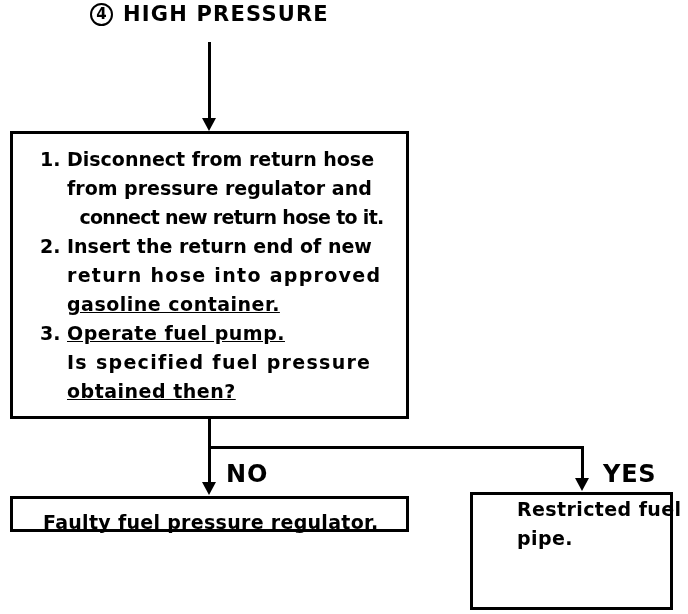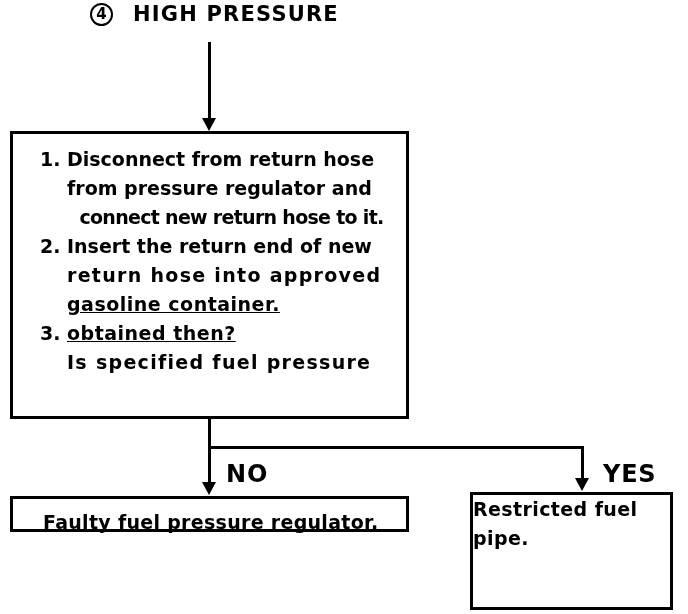--- a/index.html
+++ b/index.html
@@ -39,21 +39,20 @@
     font-size: 15px;
     font-weight: 700;
     line-height: 1;
     box-sizing: border-box;
   }
   .title-text {
     font-size: 21px;
     font-weight: 700;
     letter-spacing: 1.2px;
     white-space: nowrap;
-    margin-left: 10px;
   }
 
   
   .box {
     position: absolute;
     border: 3px solid #000;
     background: #fff;
     box-sizing: border-box;
   }
   #main-box {
@@ -66,20 +65,21 @@
     left: 10px;
     top: 496px;
     width: 399px;
     height: 36px;
   }
   #yes-box {
     left: 470px;
     top: 492px;
     width: 203px;
     height: 118px;
+    padding-left: 44px;
   }
 
   
   .steps {
     position: absolute;
     left: 27px;
     top: 11px;
     width: 356px;
   }
   .step {
@@ -203,22 +203,23 @@
         <div class="step-lines">
           <div class="step-line">Insert the return end of new</div>
           <div class="step-line loose">return hose into approved</div>
           <div class="step-line loose2">gasoline container.</div>
         </div>
       </div>
 
       <div class="step">
         <div class="step-num">3.</div>
         <div class="step-lines">
+          <div class="step-line loose2">Operate fuel pump.</div>
+          <div class="step-line loose">Is specified fuel pressure</div>
           <div class="step-line loose2">obtained then?</div>
-          <div class="step-line loose">Is specified fuel pressure</div>
         </div>
       </div>
 
     </div>
   </div>
 
   <div class="vline" id="branch-down"></div>
   <div class="hline" id="branch-across"></div>
 
   <div class="vline" id="no-line"></div>

